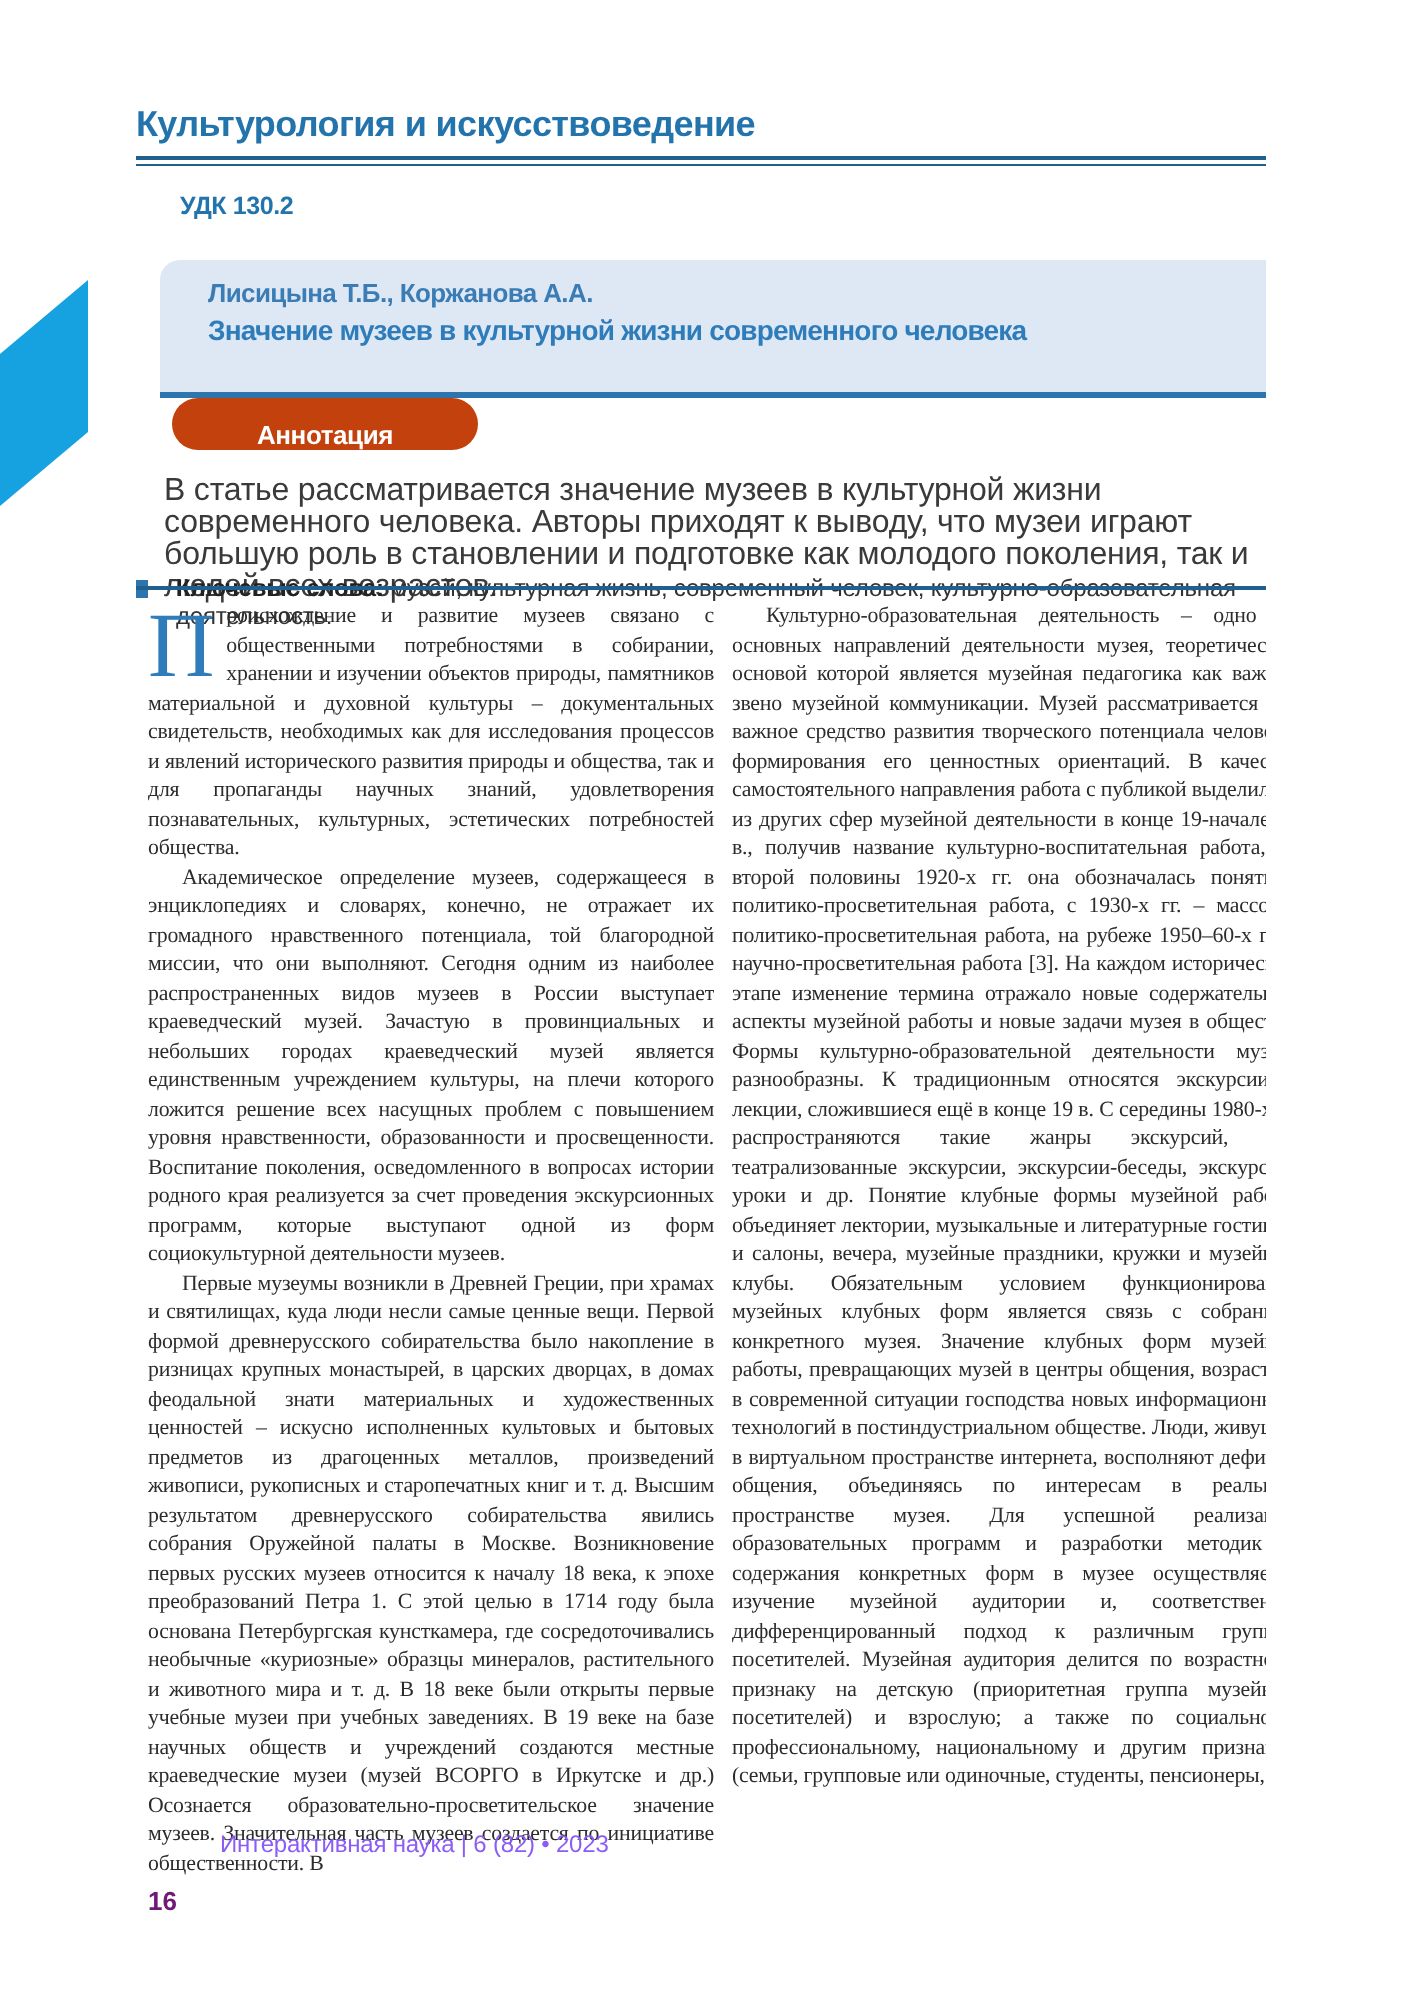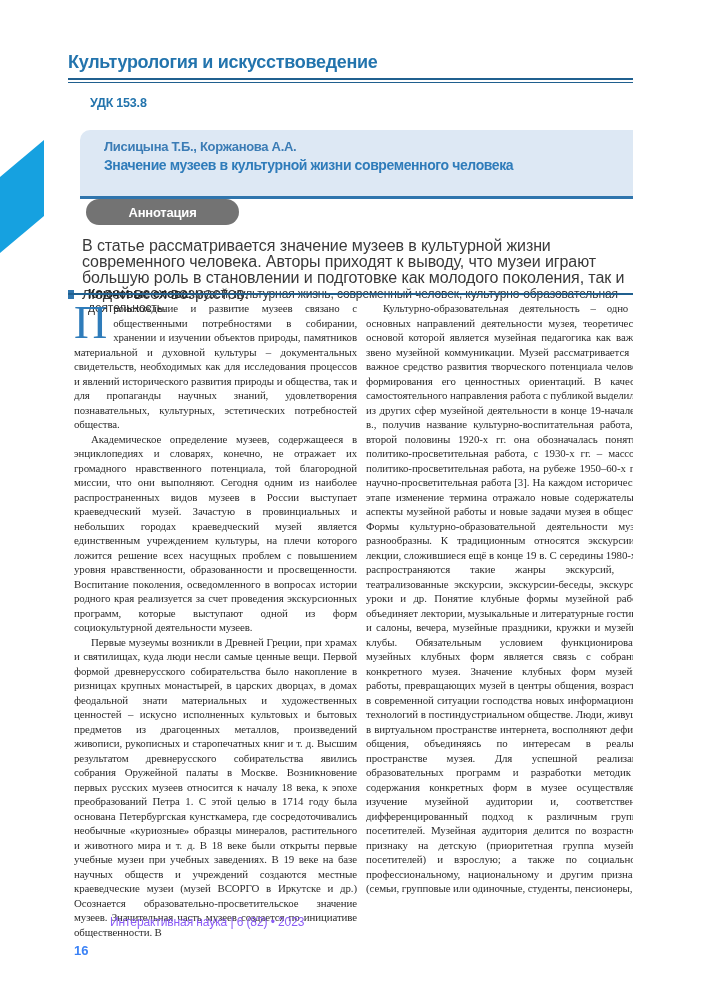--- a/index.html
+++ b/index.html
@@ -37,22 +37,22 @@
     position:absolute;left:24px;top:9px;
     font-size:13px;font-weight:700;color:#3b7cb5;letter-spacing:-0.3px;
   }
   .paper-title{
     position:absolute;left:24px;top:27px;
     font-size:14px;font-weight:700;color:#2f7cba;letter-spacing:-0.4px;
   }
   
   .annotation-badge{
     position:absolute;left:86px;top:199px;width:153px;height:26px;
-    background:#737373;border-radius:13px;
-    display:flex;align-items:center;justify-content:center;
+    background:#c2410c;border-radius:13px;
+    display:flex;align-items:flex-end;justify-content:center;
     color:#ffffff;font-size:13px;font-weight:700;letter-spacing:-0.2px;
   }
   
   .abstract{
     position:absolute;left:82px;top:238px;width:562px;
     font-size:16px;line-height:16px;color:#3a3a3a;letter-spacing:-0.1px;
   }
   
   .keywords{
     position:absolute;left:68px;top:271px;width:573px;
@@ -81,35 +81,35 @@
   .col p.no-indent{text-indent:0;}
   .dropcap{
     float:left;
     font-size:46px;line-height:37px;
     color:#2f7cba;
     padding:3px 6px 0 0;
   }
   
   .footer-pagenum{
     position:absolute;left:74px;top:943px;
-    font-size:13px;font-weight:700;color:#3b82f6;
+    font-size:13px;font-weight:700;color:#701a75;
   }
   .footer-journal{
     position:absolute;left:110px;top:915px;
     font-size:12px;color:#8b5cf6;letter-spacing:-0.1px;
   }
 </style>
 </head>
 <body>
 
 <div id="page">
 
   <div class="section-heading">Культурология и искусствоведение</div>
   <div class="header-rule"></div>
-  <div class="udc">УДК 153.8</div>
+  <div class="udc">УДК 130.2</div>
 
   <svg class="ribbon" viewBox="0 0 44 113" width="44" height="113" aria-hidden="true">
     <polygon points="0,37 44,0 44,76 0,113" fill="#16a1e0"></polygon>
   </svg>
 
   <div class="title-box">
     <div class="authors">Лисицына Т.Б., Коржанова А.А.</div>
     <div class="paper-title">Значение музеев в культурной жизни современного человека</div>
   </div>
 

